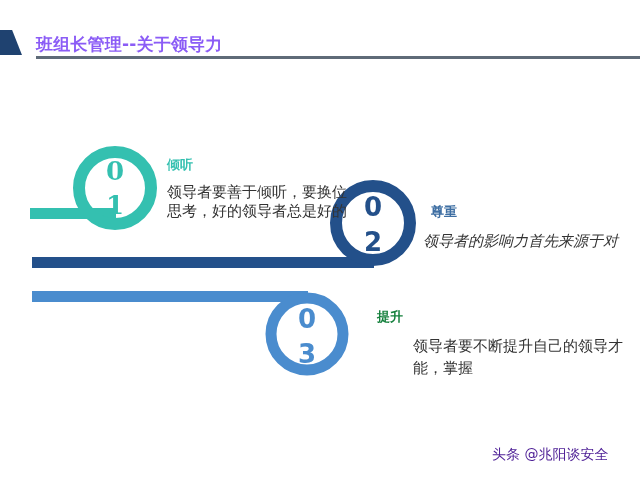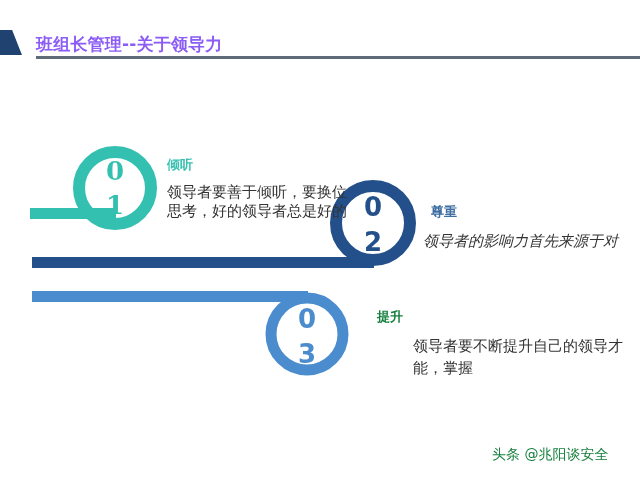--- a/index.html
+++ b/index.html
@@ -5,21 +5,21 @@
   html, body { margin:0; padding:0; }
   body { width:640px; height:480px; background:#ffffff; position:relative; overflow:hidden;
          font-family:"DejaVu Sans","Liberation Sans",sans-serif; }
   .corner-shape { position:absolute; left:0; top:30px; width:22px; height:25px; background:#1f4270;
             clip-path:polygon(0 0, 55% 0, 100% 100%, 0 100%); }
   .title { position:absolute; left:36px; top:33px; font-size:17px; font-weight:bold; color:#8b5cf6; letter-spacing:0.2px; }
   .title-rule { position:absolute; left:36px; top:56px; width:604px; height:3px; background:#5f6b78; }
   svg.graphic { position:absolute; left:0; top:0; }
   .item-title { position:absolute; font-size:13px; font-weight:bold; }
   .item-desc { position:absolute; font-size:15px; color:#333; line-height:19px; }
-  .watermark { position:absolute; left:492px; top:446px; font-size:14px; color:#15803d;
+  .watermark { position:absolute; left:492px; top:446px; font-size:14px; color:#4c1d95;
                text-shadow:0 0 2px #fff, 0 0 2px #fff; }
 </style>
 </head>
 <body>
 
 <div class="corner-shape"></div>
 <div class="title">班组长管理--关于领导力</div>
 <div class="title-rule"></div>
 
 <svg class="graphic" width="640" height="480">

